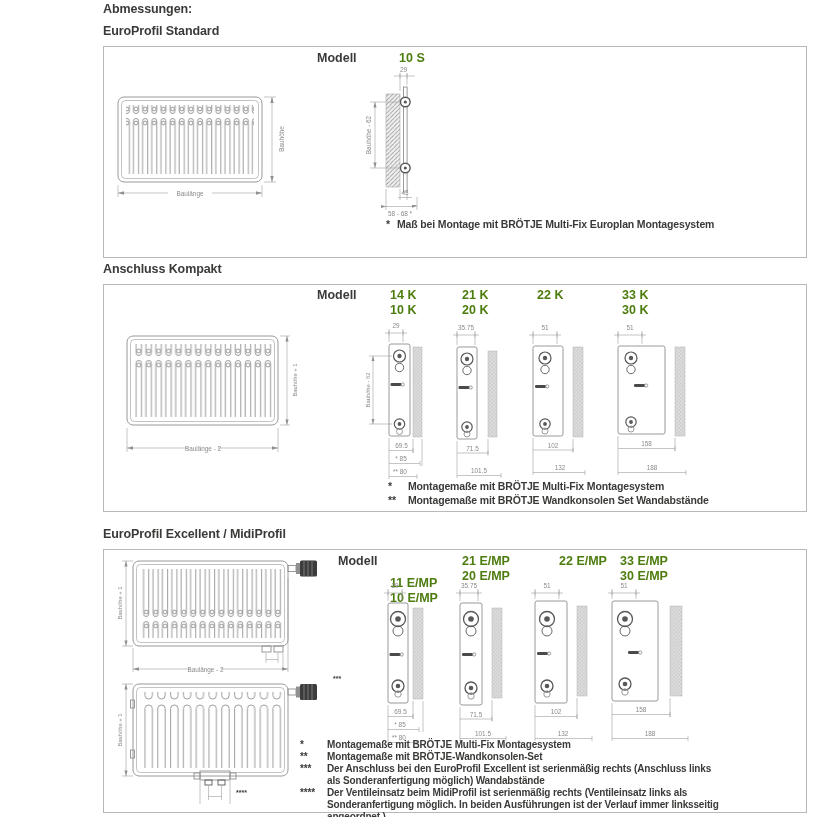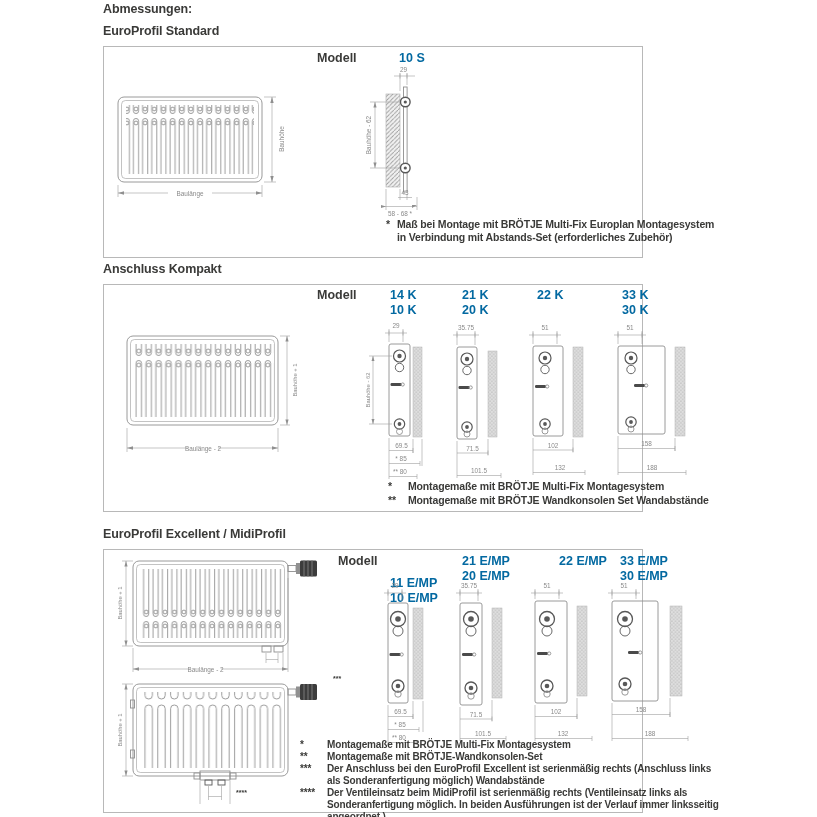--- a/index.html
+++ b/index.html
@@ -1,22 +1,22 @@
 <!DOCTYPE html>
 <html><head>
 <meta charset="utf-8">
 <style>
   html,body{margin:0;padding:0;background:#fff;}
   .page{position:relative;width:817px;height:817px;background:#ffffff;
         font-family:"Liberation Sans",sans-serif;overflow:hidden;}
   .hd{position:absolute;left:103px;font-weight:bold;font-size:12.5px;color:#3a3a38;letter-spacing:-0.1px;}
-  .box{position:absolute;left:103px;width:540px;border:1.2px solid #b8b8b8;background:#fff;box-sizing:border-box;}
+  .box{position:absolute;left:103px;width:704px;border:1.2px solid #b8b8b8;background:#fff;box-sizing:border-box;}
   .box svg{position:absolute;left:0;top:0;}
   .modell{position:absolute;font-weight:bold;font-size:12.5px;color:#3a3a38;}
-  .mcol{position:absolute;font-weight:bold;font-size:12.5px;color:#0369a1;line-height:15px;white-space:nowrap;}
+  .mcol{position:absolute;font-weight:bold;font-size:12.5px;color:#4d7c0f;line-height:15px;white-space:nowrap;}
   .fn{position:absolute;color:#3a3a38;font-weight:bold;font-size:10.5px;line-height:13px;letter-spacing:-0.15px;}
   .fn3{font-size:10px;line-height:12px;}
   .fnrow{display:flex;}
   .mk{flex:0 0 20px;}
   .mk1{flex:0 0 11px;}
   .mk3{flex:0 0 27px;}
   .ln{stroke:#8f8f8f;stroke-width:0.9;fill:none;}
   .ln2{stroke:#9a9a9a;stroke-width:0.6;fill:none;}
   .dim{stroke:#9f9f9f;stroke-width:0.6;fill:none;}
   .dtx{fill:#8a8a8a;font-size:6.4px;font-family:"Liberation Sans",sans-serif;}
@@ -87,24 +87,20 @@
         <path class="ar" d="M282,159.5 l-5,-1.4 v2.8 z"></path>
           <path class="ar" d="M308,158.1 h5 l-5,2.8 z"></path>
         <text class="dtx" x="296" y="169" text-anchor="middle">58 - 68 *</text>
       </g>
     </svg>
 
     <div class="fn" style="left:282px;top:171px;width:332px;">
       <div class="fnrow">
           <span class="mk1">*</span>
           <span>Maß bei Montage mit BRÖTJE Multi-Fix Europlan Montagesystem</span>
-        </div>
-      <div class="fnrow">
-          <span class="mk1"></span>
-          <span>in Verbindung mit Abstands-Set (erforderliches Zubehör)</span>
         </div>
     </div>
   </div>
 
   <div class="hd" style="top:262px;">Anschluss Kompakt</div>
 
   <div class="box" style="top:284px;height:228px;">
     <div class="modell" style="left:213px;top:3px;">Modell</div>
     <div class="mcol" style="left:286px;top:3px;">
       <div>14 K</div>

